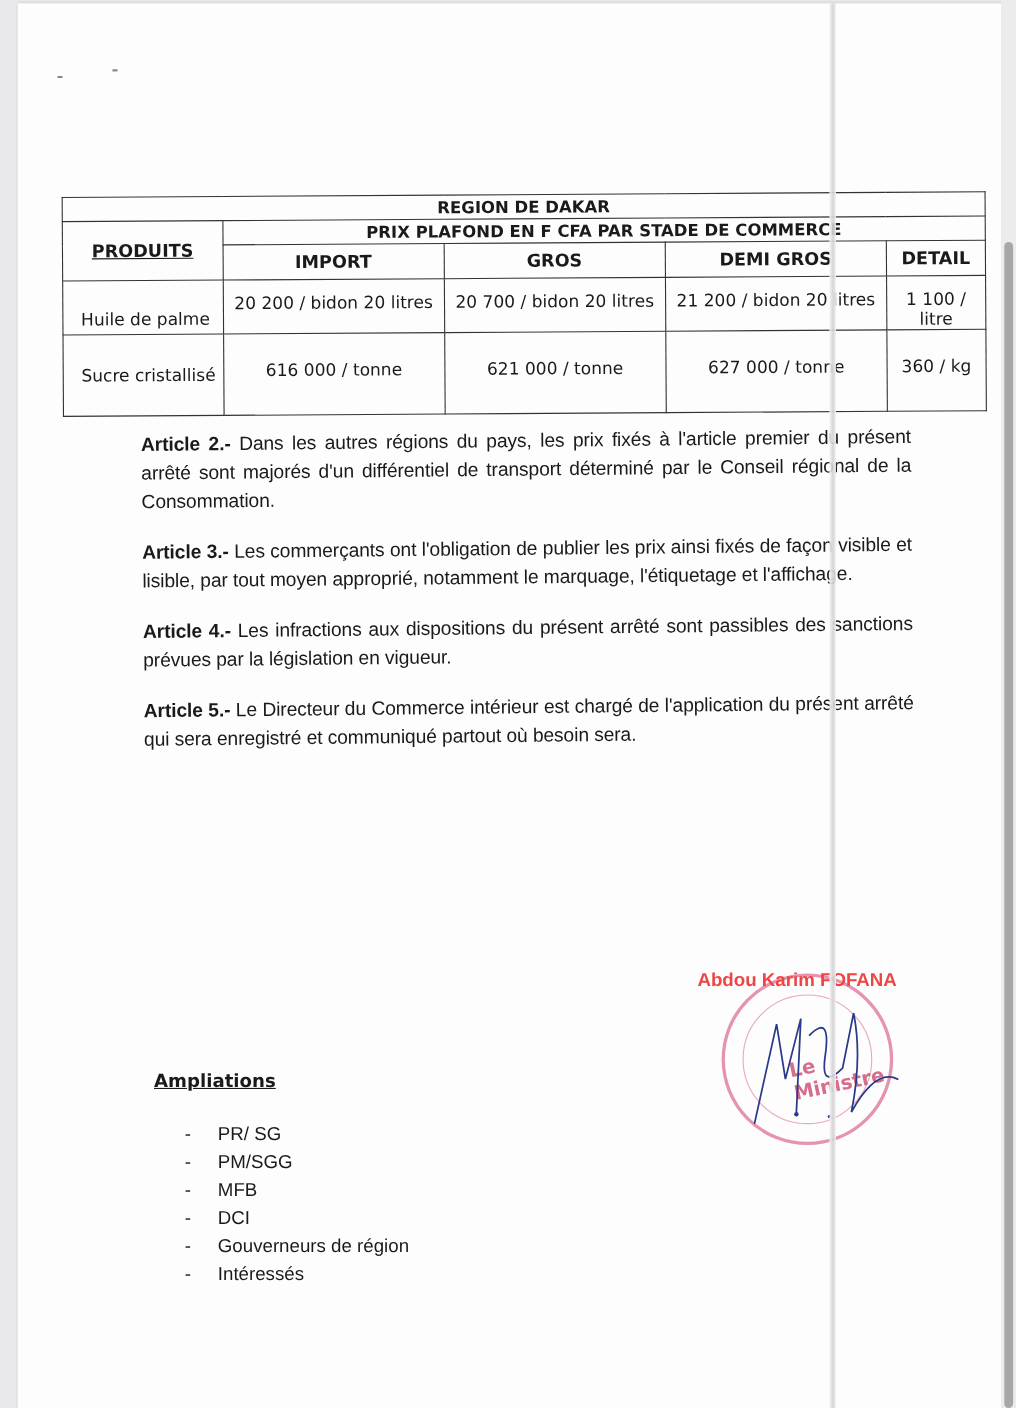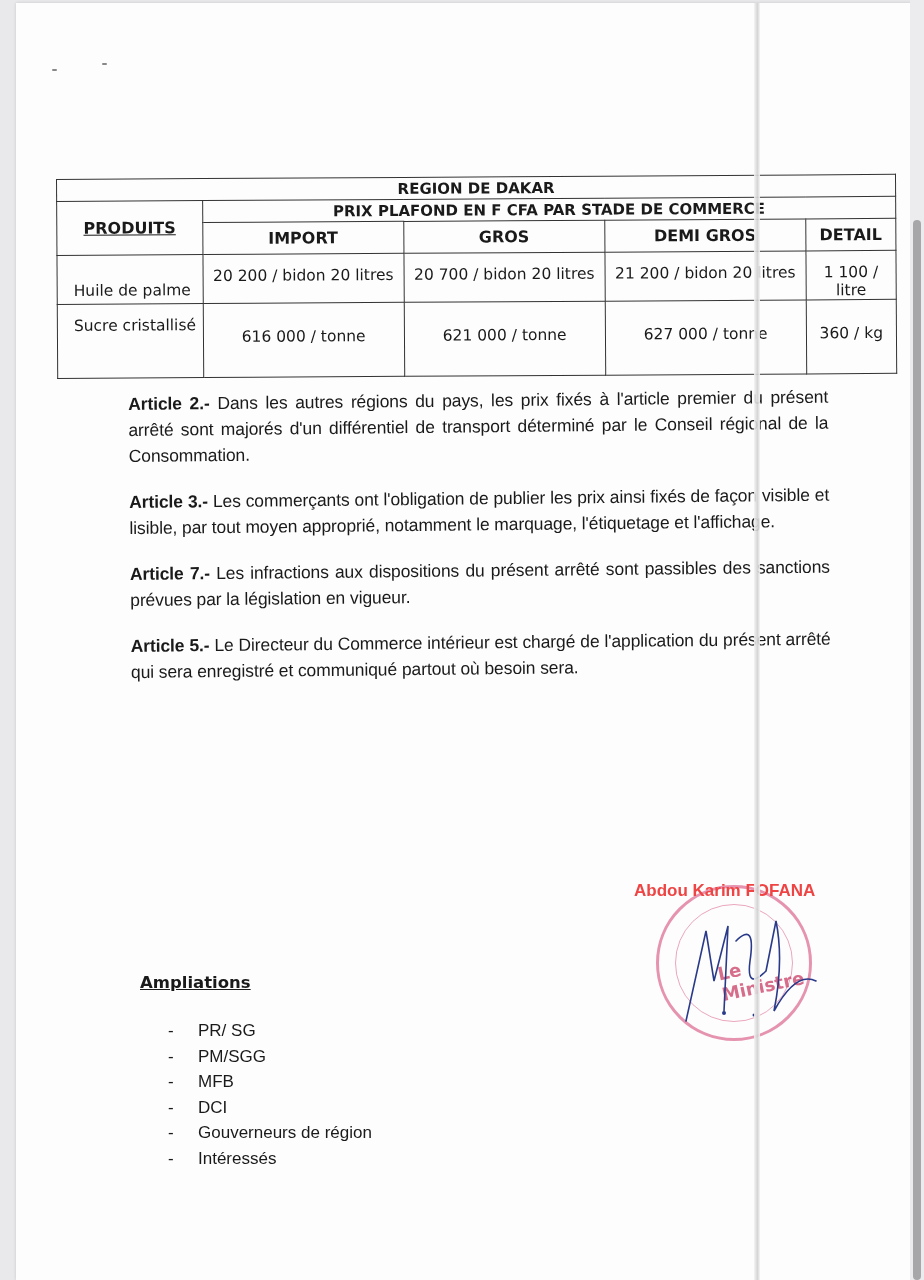--- a/index.html
+++ b/index.html
@@ -31,21 +31,21 @@
     }
     .price-table .hdr { font-weight: bold; font-size: 15px; height: 22px; padding: 0 4px; }
     .price-table .col-h { font-weight: bold; height: 32px; font-size: 16px; }
     .price-table .prod-h { font-weight: bold; text-decoration: underline; font-size: 16px; vertical-align: bottom; padding-bottom: 17px; }
     .price-table .cell { height: 42px; font-size: 15.5px; }
     .price-table .row2 .cell { height: 74px; }
     .price-table .prod { font-size: 15.5px; text-align: left; padding-left: 16px; }
     .row1 .prod { vertical-align: bottom; padding-bottom: 4px; }
     .row1 .cell { vertical-align: top; padding-top: 12px; }
     .row2 .cell { vertical-align: top; padding-top: 24px; }
-    .row2 .prod { vertical-align: top; padding-top: 12px; }
+    .row2 .prod { vertical-align: top; padding-top: 28px; }
 
     
     .articles { position: absolute; left: 112px; top: 388px; width: 700px; transform: rotate(-0.6deg); transform-origin: left top; }
     .article {
       font-family: "Liberation Sans", sans-serif; font-size: 17.5px; line-height: 26px;
       text-align: justify; margin-bottom: 20px; letter-spacing: -0.1px;
     }
     .article b { font-weight: bold; }
 
     
@@ -120,21 +120,21 @@
       <td class="cell">621 000 / tonne</td>
       <td class="cell">627 000 / tonne</td>
       <td class="cell">360 / kg</td>
     </tr>
   </tbody>
     </table>
 
   <div class="articles">
     <p class="article"><b>Article 2.-</b><span> Dans les autres régions du pays, les prix fixés à l'article premier du présent arrêté sont majorés d'un différentiel de transport déterminé par le Conseil régional de la Consommation.</span></p>
     <p class="article"><b>Article 3.-</b><span> Les commerçants ont l'obligation de publier les prix ainsi fixés de façon visible et lisible, par tout moyen approprié, notamment le marquage, l'étiquetage et l'affichage.</span></p>
-    <p class="article"><b>Article 7.-</b><span> Les infractions aux dispositions du présent arrêté sont passibles des sanctions prévues par la législation en vigueur.</span></p>
+    <p class="article"><b>Article 4.-</b><span> Les infractions aux dispositions du présent arrêté sont passibles des sanctions prévues par la législation en vigueur.</span></p>
     <p class="article"><b>Article 5.-</b><span> Le Directeur du Commerce intérieur est chargé de l'application du présent arrêté qui sera enregistré et communiqué partout où besoin sera.</span></p>
   </div>
 
   <div class="signature">
     <div class="stamp">
       <div class="stamp-inner"></div>
       <span class="stamp-text">Le Ministre</span>
     </div>
     <span class="signer">Abdou Karim FOFANA</span>
     <svg class="scribble" width="160" height="140" viewBox="0 0 160 140">

